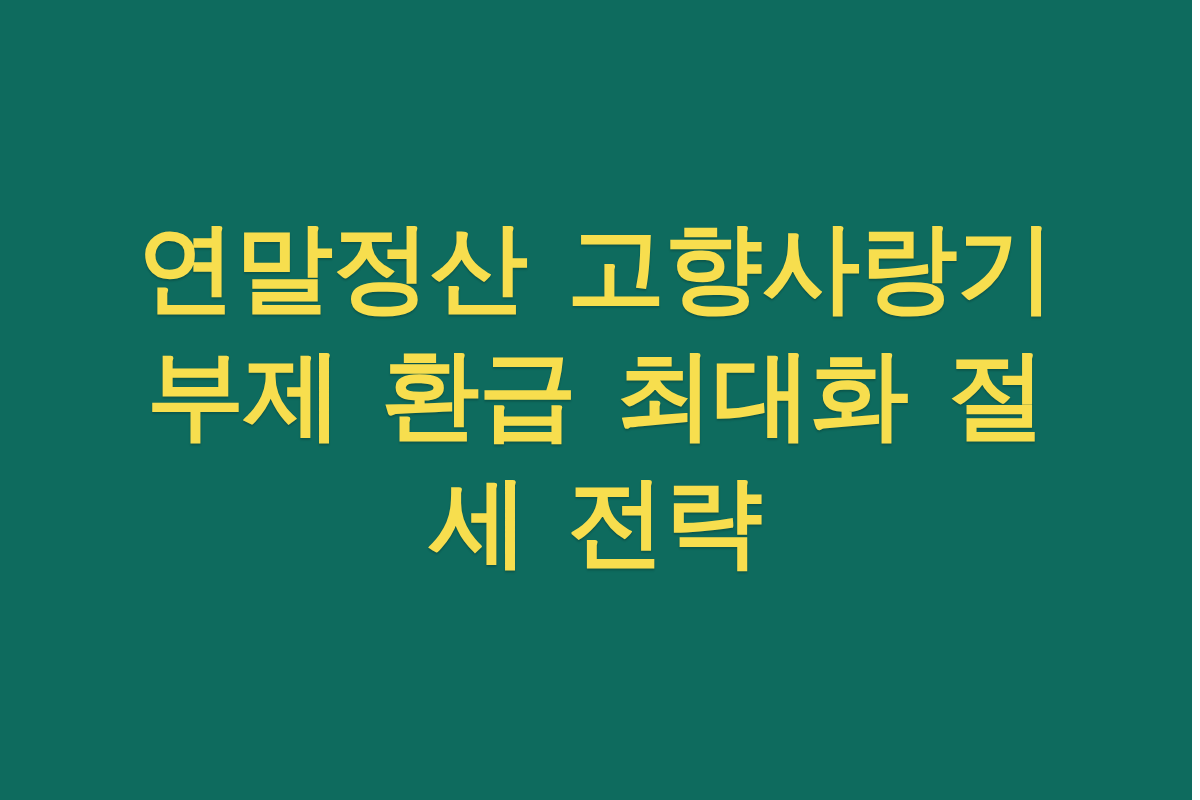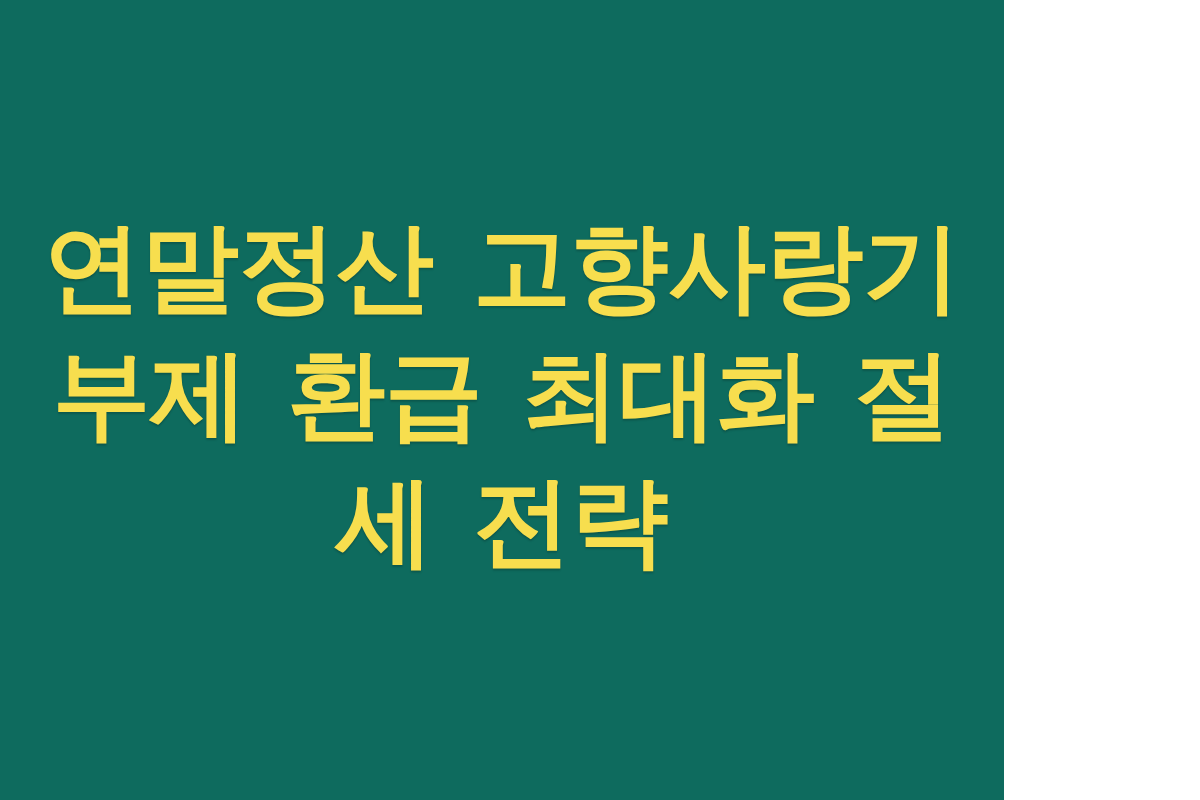--- a/index.html
+++ b/index.html
@@ -12,21 +12,21 @@
     width: 1200px;
     height: 800px;
     overflow: hidden;
     font-family: "DejaVu Sans", "Liberation Sans", sans-serif;
   }
 
   
   .banner {
     position: relative;
     box-sizing: border-box;
-    width: 1004px;
+    width: 1192px;
     height: 800px;
     display: flex;
     align-items: center;
     justify-content: center;
     background: #0E6B5E;           
     overflow: hidden;
   }
 
   
   .headline-wrap {

